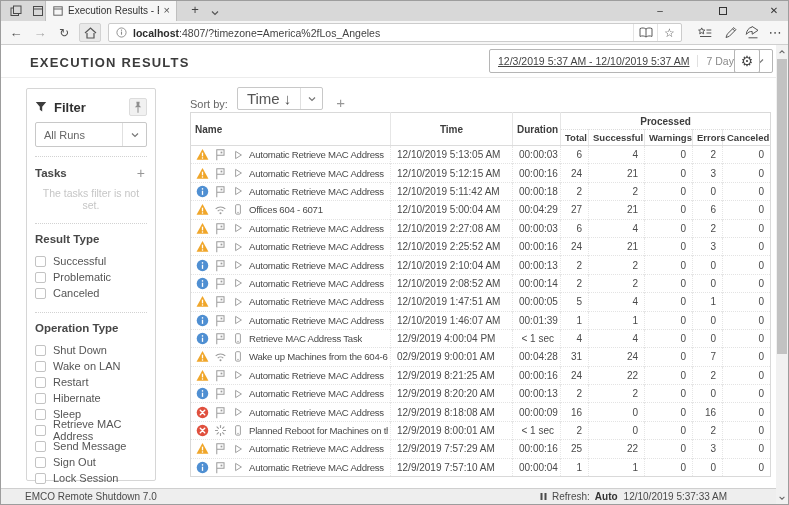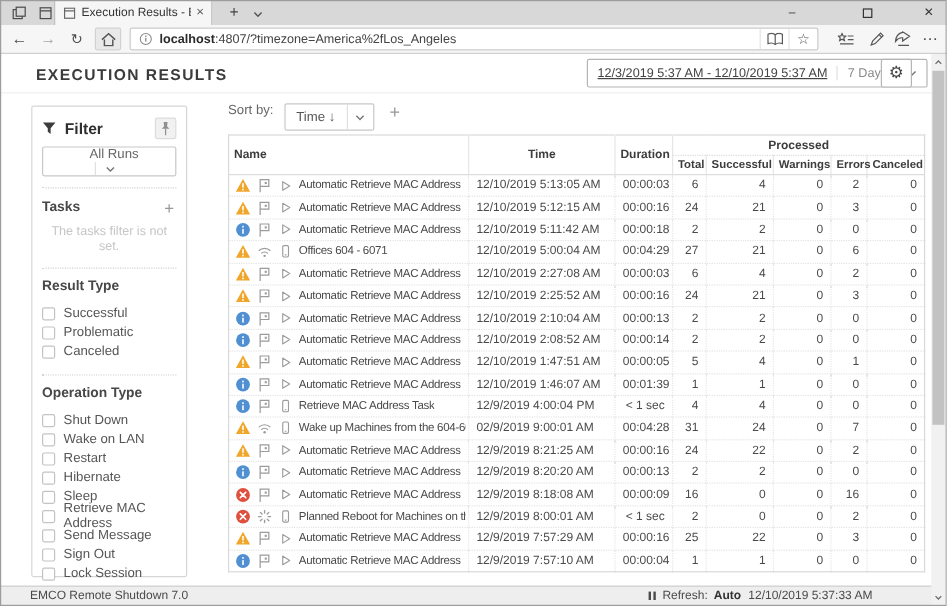--- a/index.html
+++ b/index.html
@@ -51,37 +51,37 @@
               display:flex; align-items:center; justify-content:center; }
   .gear-glyph { font-family:"DejaVu Sans", sans-serif; font-size:14px; color:#474747; line-height:1; }
 
   
   .content { position:absolute; left:0; top:78px; width:777px; height:410px; background:#fff; }
 
   .filter-panel { position:absolute; left:26px; top:10px; width:130px; height:393px; border:1px solid #d6d6d6; border-radius:2px; background:#fff; padding:0 8px; }
   .fp-head { height:26px; display:flex; align-items:center; gap:7px; margin-top:5px; }
   .fp-title { font-size:13px; font-weight:bold; color:#2f2f2f; flex:1; }
   .pin-btn { width:18px; height:18px; background:#f1f1f1; border:1px solid #dcdcdc; border-radius:2px; display:flex; align-items:center; justify-content:center; }
-  .runs-select { height:25px; border:1px solid #c8c8c8; border-radius:2px; display:flex; align-items:center; font-size:11px; color:#666; margin-top:2px;flex-direction:column; }
+  .runs-select { height:25px; border:1px solid #c8c8c8; border-radius:2px; display:flex; align-items:center; font-size:11px; color:#666; margin-top:2px; }
   .runs-select .val { flex:1; padding-left:8px; }
   .runs-select .chev { width:24px; height:100%; border-left:1px solid #e0e0e0; display:flex; align-items:center; justify-content:center; }
   .dots-sep { border-top:1px dotted #d2d2d2; margin:9px 0; }
   .side-row { display:flex; align-items:center; }
   .side-h { font-size:11.5px; font-weight:bold; color:#474747; }
   .plus-glyph { margin-left:auto; font-size:14px; color:#979797; line-height:1; padding:0 2px; }
   .muted { font-size:10.5px; color:#c6c6c6; text-align:center; margin-top:7px; }
   .cb-group { margin-top:8px; }
   .cb-row { display:flex; align-items:center; gap:7px; height:16px; }
   .cb { width:11px; height:11px; border:1px solid #c3c3c3; border-radius:2px; background:#fff; flex:0 0 auto; }
   .cb-label { font-size:11px; color:#555; }
 
   .main { position:absolute; left:190px; top:0; width:580px; height:410px; }
-  .sort-row { position:absolute; left:0; top:8px; height:24px; display:flex; align-items:flex-start; gap:9px; }
+  .sort-row { position:absolute; left:0; top:8px; height:24px; display:flex; align-items:flex-end; gap:9px; }
   .sort-label { font-size:11px; color:#666; }
-  .sort-dd { height:23px; border:1px solid #c8c8c8; border-radius:2px; display:flex; align-items:center; font-size:11px; color:#555; background:#fff; }
+  .sort-dd { height:23px; border:1px solid #c8c8c8; border-radius:2px; display:flex; align-items:center; font-size:15px; color:#555; background:#fff; }
   .sort-dd .val { padding:0 9px; }
   .sort-dd .chev { width:22px; height:100%; border-left:1px solid #e0e0e0; display:flex; align-items:center; justify-content:center; }
 
   table.results { position:absolute; left:0; top:34px; width:580px; border-collapse:collapse; table-layout:fixed; background:#fff; border:1px solid #d9d9d9; }
   table.results th { font-size:10px; font-weight:bold; color:#3d3d3d; border-left:1px solid #e6e6e6; padding:2px 4px; white-space:nowrap; }
   table.results tr.h1 th { height:17px; vertical-align:middle; }
   table.results th.first { border-left:none; }
   table.results th.processed { border-bottom:1px dotted #dcdcdc; }
   table.results tr.h2 th { height:16px; text-align:right; padding-right:6px; font-size:9.5px; border-bottom:1px solid #dcdcdc; }
   table.results tr.h1 th.span2 { border-bottom:1px solid #dcdcdc; }

